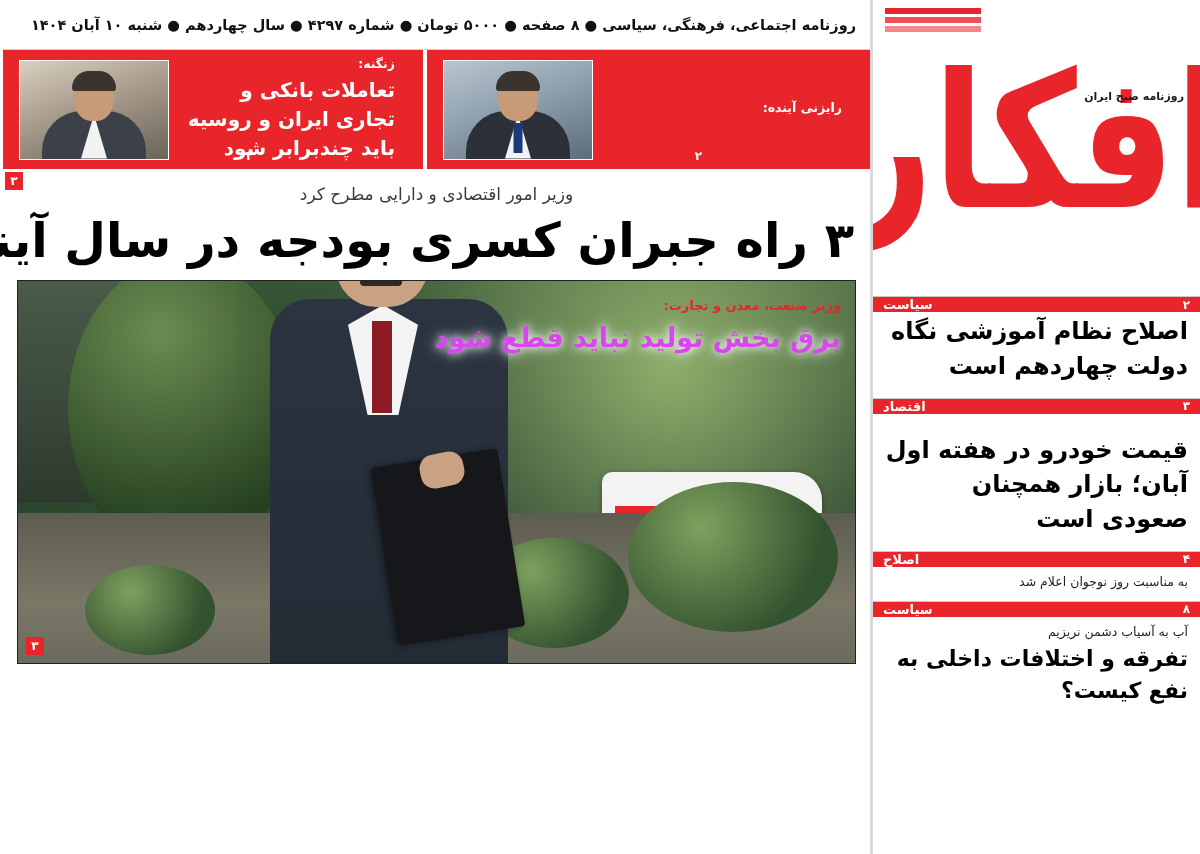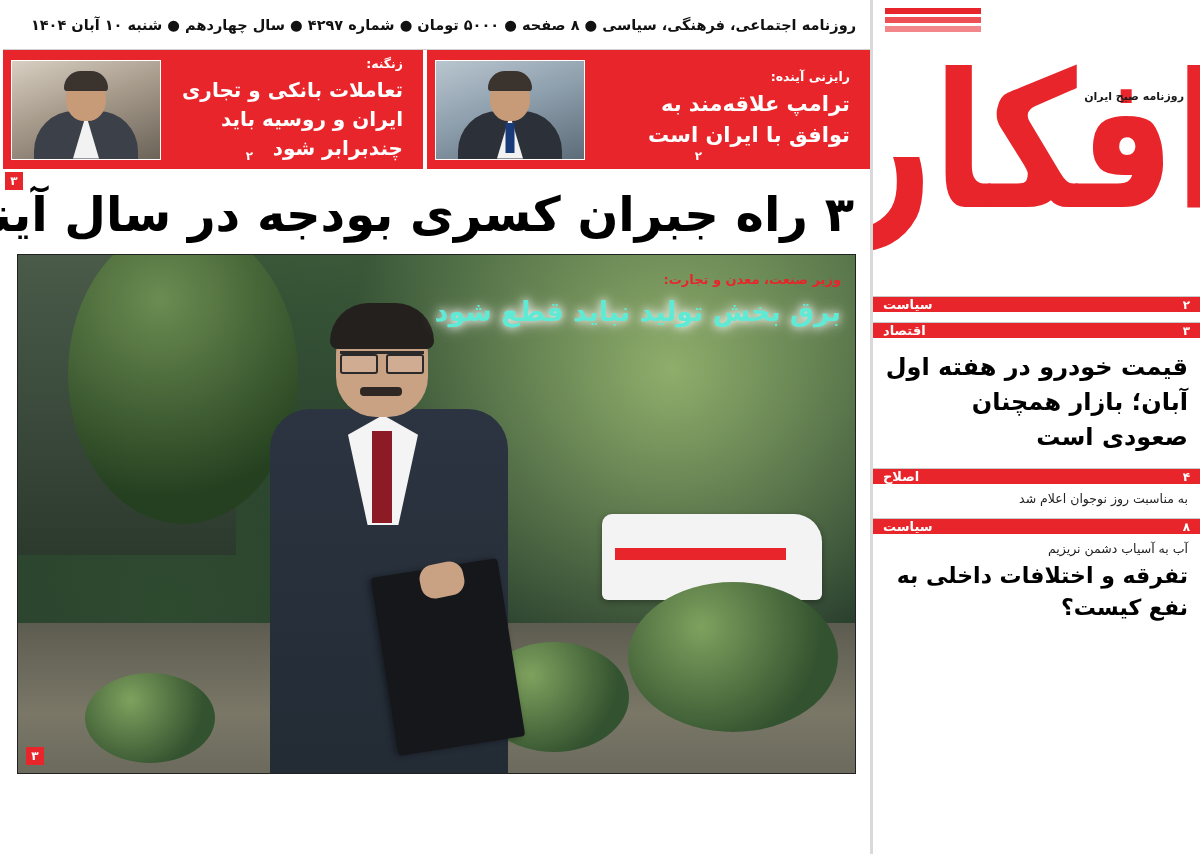--- a/index.html
+++ b/index.html
@@ -143,21 +143,21 @@
     height: 122px;
     display: flex;
     flex-direction: row;
     border-bottom: 3px solid #fff;
   }
   .teaser {
     background: #e8252a;
     display: flex;
     flex-direction: row-reverse;
     align-items: center;
-    padding: 8px 8px;
+    padding: 8px 16px;
     position: relative;
     color: #fff;
     overflow: hidden;
   }
   .teaser.t1 { width: 447px; border-left: 4px solid #fff; }
   .teaser.t2 { width: 420px; }
   .teaser-photo {
     width: 150px; height: 100px;
     flex: 0 0 150px;
     background: linear-gradient(160deg,#b9c6cf 0%, #8fa0ae 45%, #5d6c79 100%);
@@ -256,21 +256,21 @@
     text-align: center;
     line-height: 1.25;
     letter-spacing: -2px;
     white-space: nowrap;
   }
 
   
   .photo-block {
     margin: 10px 14px 10px 14px;
     position: relative;
-    height: 520px;
+    height: 384px;
     border: 1px solid #222;
     background: #1d3226;
     overflow: hidden;
   }
   .pb-bg {
     position: absolute; inset: 0;
     background:
       radial-gradient(circle at 78% 22%, #8fae6b 0%, rgba(143,174,107,0) 42%),
       radial-gradient(circle at 18% 68%, #2e4a2f 0%, rgba(46,74,47,0) 55%),
       linear-gradient(180deg, #3c5a3a 0%, #2b4330 40%, #223528 100%);
@@ -409,21 +409,21 @@
   .pc-kicker {
     display: inline-block;
     font-size: 13px;
     font-weight: 700;
     color: #e8252a;
     margin-bottom: 6px;
   }
   .pc-title {
     font-size: 27px;
     font-weight: 700;
-    color: #5eead4;
+    color: #d946ef;
     line-height: 1.4;
     letter-spacing: -0.8px;
     text-shadow: 0 0 8px rgba(255,255,255,.9), 0 0 16px rgba(255,255,255,.8);
   }
   .pagenum-badge {
     position: absolute;
     font-size: 12px;
     font-weight: 700;
     color: #fff;
     background: #e8252a;
@@ -450,21 +450,20 @@
       <div class="teaser t1">
         <div class="teaser-photo">
           <div class="tp-body"></div>
           <div class="tp-shirt"></div>
           <div class="tp-tie"></div>
           <div class="tp-face"></div>
           <div class="tp-hair"></div>
         </div>
         <div class="teaser-text">
           <div class="teaser-kicker">رایزنی آینده:</div>
-          <div class="teaser-title">ترامپ علاقه‌مند به توافق با ایران است</div>
         </div>
         <span class="teaser-page">۲</span>
       </div>
 
       <div class="teaser t2">
         <div class="teaser-photo">
           <div class="tp-body"></div>
           <div class="tp-shirt"></div>
           <div class="tp-face"></div>
           <div class="tp-hair"></div>
@@ -472,20 +471,21 @@
         <div class="teaser-text">
           <div class="teaser-kicker">زنگنه:</div>
           <div class="teaser-title">تعاملات بانکی و تجاری ایران و روسیه باید چندبرابر شود</div>
         </div>
         <span class="teaser-page">۲</span>
       </div>
 
     </div>
 
     <div class="lead lead-row">
+      <div class="lead-kicker">وزیر امور اقتصادی و دارایی مطرح کرد</div>
       <div class="lead-title">۳ راه جبران کسری بودجه در سال آینده</div>
       <span class="pagenum-badge badge-lead">۳</span>
     </div>
 
     <div class="photo-block">
       <div class="pb-bg"></div>
       <div class="pb-wall"></div>
       <div class="pb-tree"></div>
       <div class="pb-van"></div>
       <div class="pb-path"></div>
@@ -527,28 +527,29 @@
         <span class="logo-text">افکار</span>
       </div>
       <div class="logo-sub">روزنامه صبح ایران</div>
     </div>
 
     <div class="brief">
       <div class="brief-head">
         <span class="brief-cat">سیاست</span>
         <span class="brief-page">۲</span>
       </div>
+      <div class="brief-title">اصلاح نظام آموزشی نگاه دولت چهاردهم است</div>
     </div>
 
     <div class="brief">
       <div class="brief-head">
         <span class="brief-cat">اقتصاد</span>
         <span class="brief-page">۳</span>
       </div>
-      <div class="brief-title" style="padding-top:12px">قیمت خودرو در هفته اول آبان؛ بازار همچنان صعودی است</div>
+      <div class="brief-title" style="padding-top:19px">قیمت خودرو در هفته اول آبان؛ بازار همچنان صعودی است</div>
     </div>
 
     <div class="brief">
       <div class="brief-head">
         <span class="brief-cat">اصلاح</span>
         <span class="brief-page">۴</span>
       </div>
       <div class="brief-kicker">به مناسبت روز نوجوان اعلام شد</div>
     </div>
 

